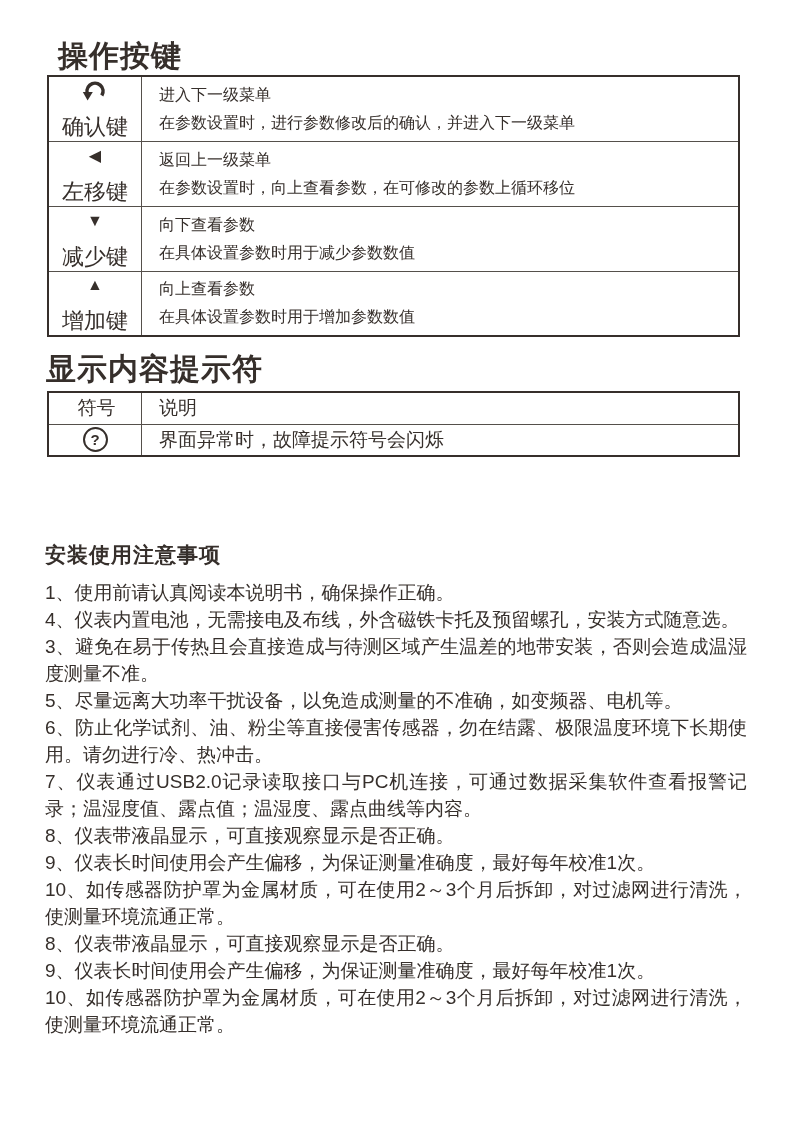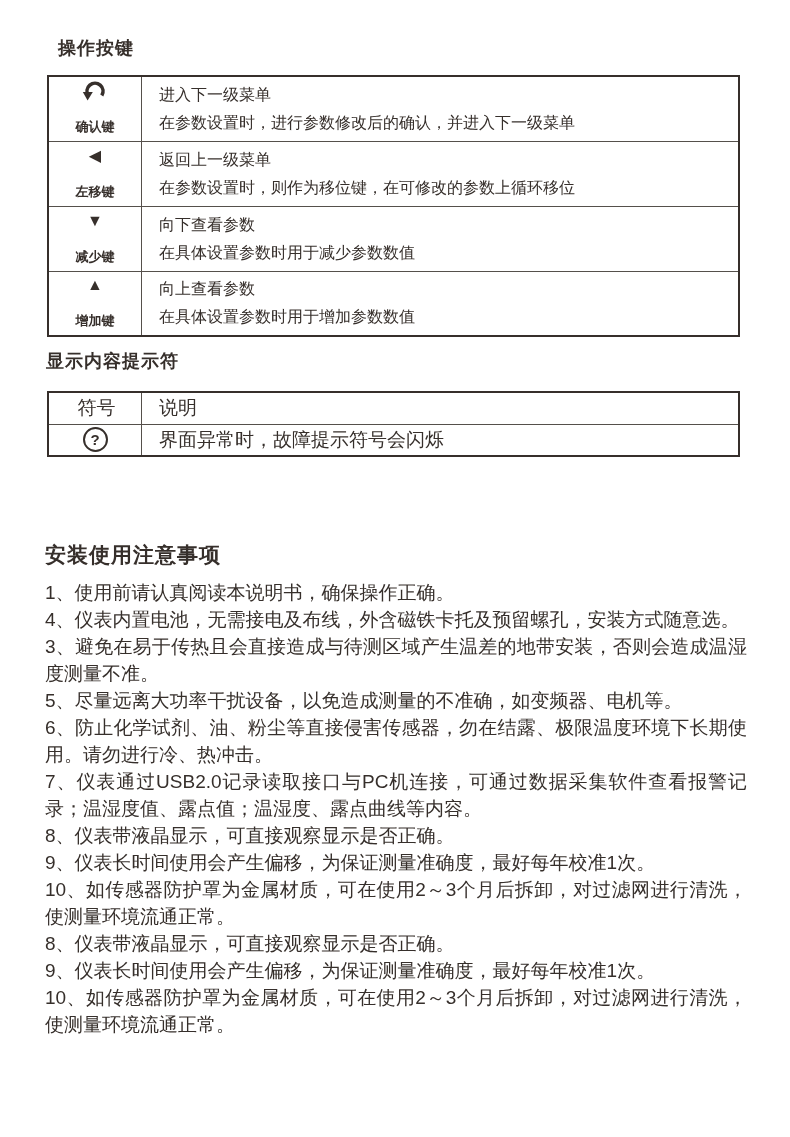--- a/index.html
+++ b/index.html
@@ -7,21 +7,21 @@
     position:relative;
     width:790px;height:1137px;
     background:#ffffff;
     color:#362f2b;
     font-family:"Liberation Sans", sans-serif;
     overflow:hidden;
   }
   .sec-title{
     position:absolute;
     margin:0;
-    font-size:18px;
+    font-size:30px;
     font-weight:700;
     letter-spacing:1px;
     color:#362f2b;
   }
   #title-keys{left:58px;top:36px;}
   #title-indicators{left:46px;top:349px;}
   #title-notes{left:45px;top:541px;font-size:21px;}
 
   table{
     position:absolute;
@@ -31,21 +31,21 @@
   }
   td{
     border:1.5px solid #55504b;
     padding:0;
   }
   #keys-table{left:47px;top:75px;width:693px;}
   #keys-table tr{height:65px;}
   #keys-table td.sym{width:92px;text-align:center;vertical-align:middle;}
   #keys-table td.desc{vertical-align:middle;}
   .desc-inner{padding:2px 10px 2px 17px;font-size:16px;line-height:28px;}
-  .keyname{font-size:13px;line-height:22px;margin-top:14px;font-weight:bold;}
+  .keyname{font-size:22px;line-height:22px;margin-top:14px;}
   .tri{font-size:16px;line-height:16px;color:#362f2b;}
   .icon-wrap{height:22px;display:flex;align-items:center;justify-content:center;}
 
   #indicators-table{left:47px;top:391px;width:693px;}
   #indicators-table tr{height:32px;}
   #indicators-table td.sym{width:92px;text-align:center;vertical-align:middle;}
   #indicators-table td.desc{vertical-align:middle;}
   .ind-desc{padding:0 8px 0 17px;font-size:19px;line-height:24px;}
   .q-circle{
     display:inline-flex;align-items:center;justify-content:center;
@@ -95,21 +95,21 @@
       <tr>
         <td class="sym">
           <div class="icon-wrap">
               <span class="tri">◀</span>
             </div>
           <div class="keyname">左移键</div>
         </td>
         <td class="desc">
           <div class="desc-inner">
             <div>返回上一级菜单</div>
-            <div>在参数设置时，则作为移位键，在可修改的参数上循环移位</div>
+            <div>在参数设置时，向上查看参数，在可修改的参数上循环移位</div>
           </div>
         </td>
       </tr>
       <tr>
         <td class="sym">
           <div class="icon-wrap">
               <span class="tri">▼</span>
             </div>
           <div class="keyname">减少键</div>
         </td>

